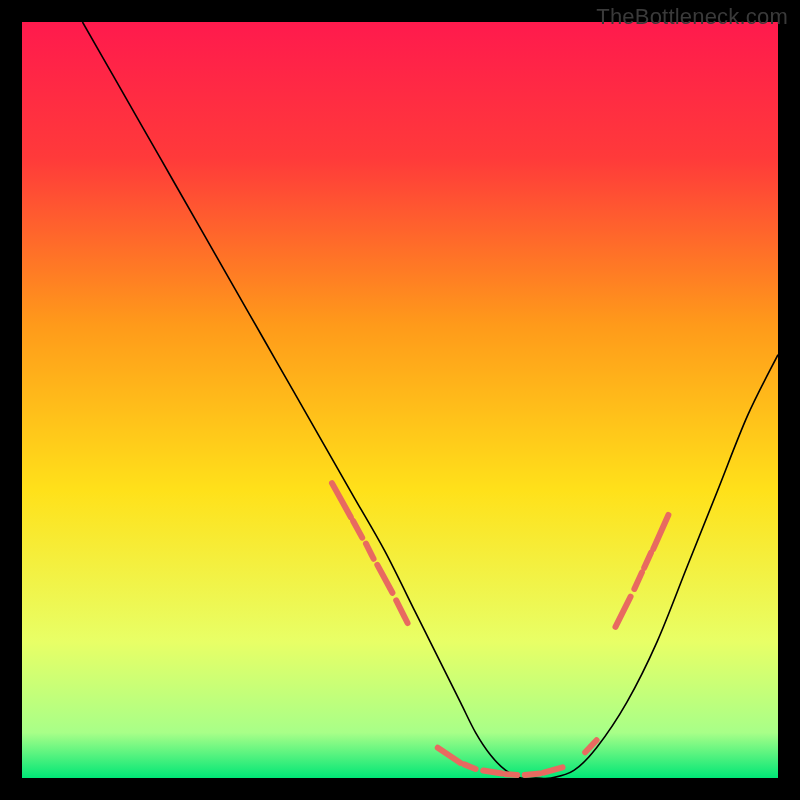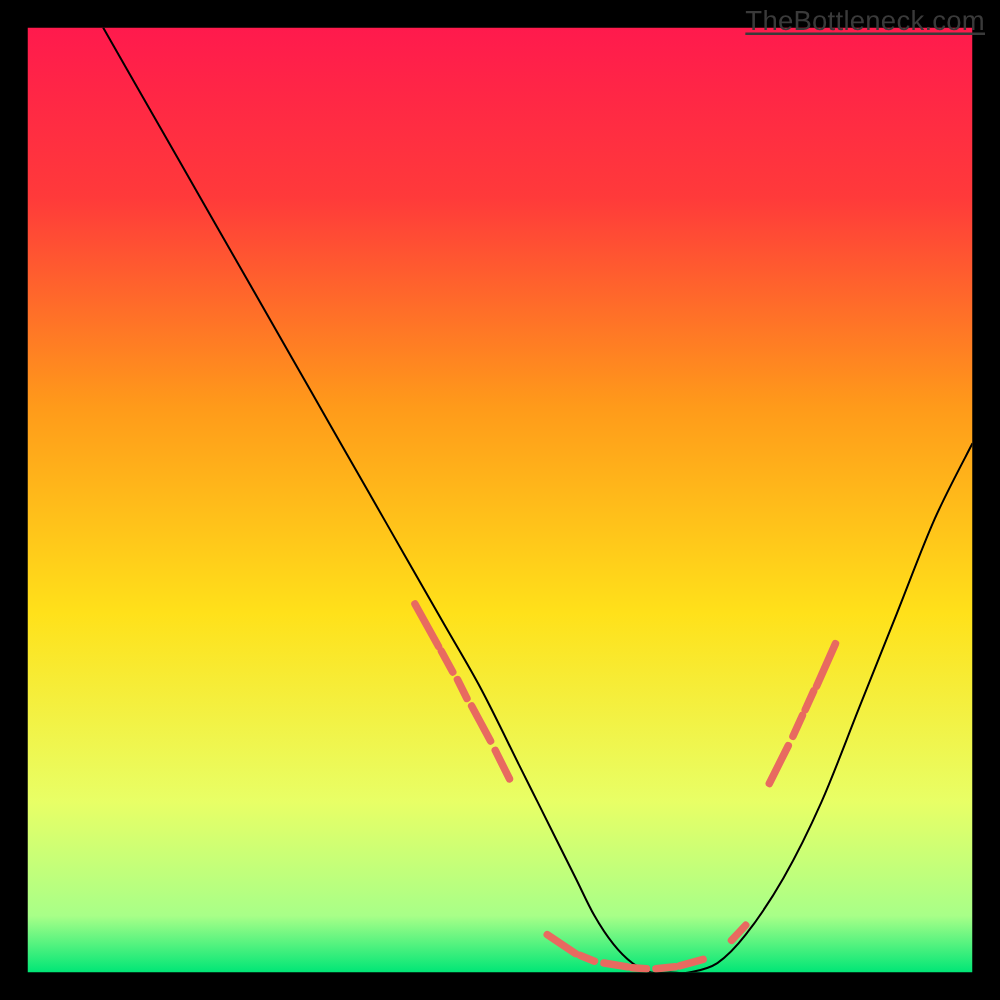--- a/index.html
+++ b/index.html
@@ -13,21 +13,20 @@
   }
   .watermark {
     position: absolute;
     top: 4px;
     right: 12px;
     font-size: 22px;
     color: #3a3a3a;
     font-weight: 500;
     letter-spacing: 0.2px;
     z-index: 10;
-    text-decoration: underline;
   }
   .plot-area {
     position: absolute;
     left: 22px;
     top: 22px;
     width: 756px;
     height: 756px;
   }
   .plot-area svg {
     width: 100%;

